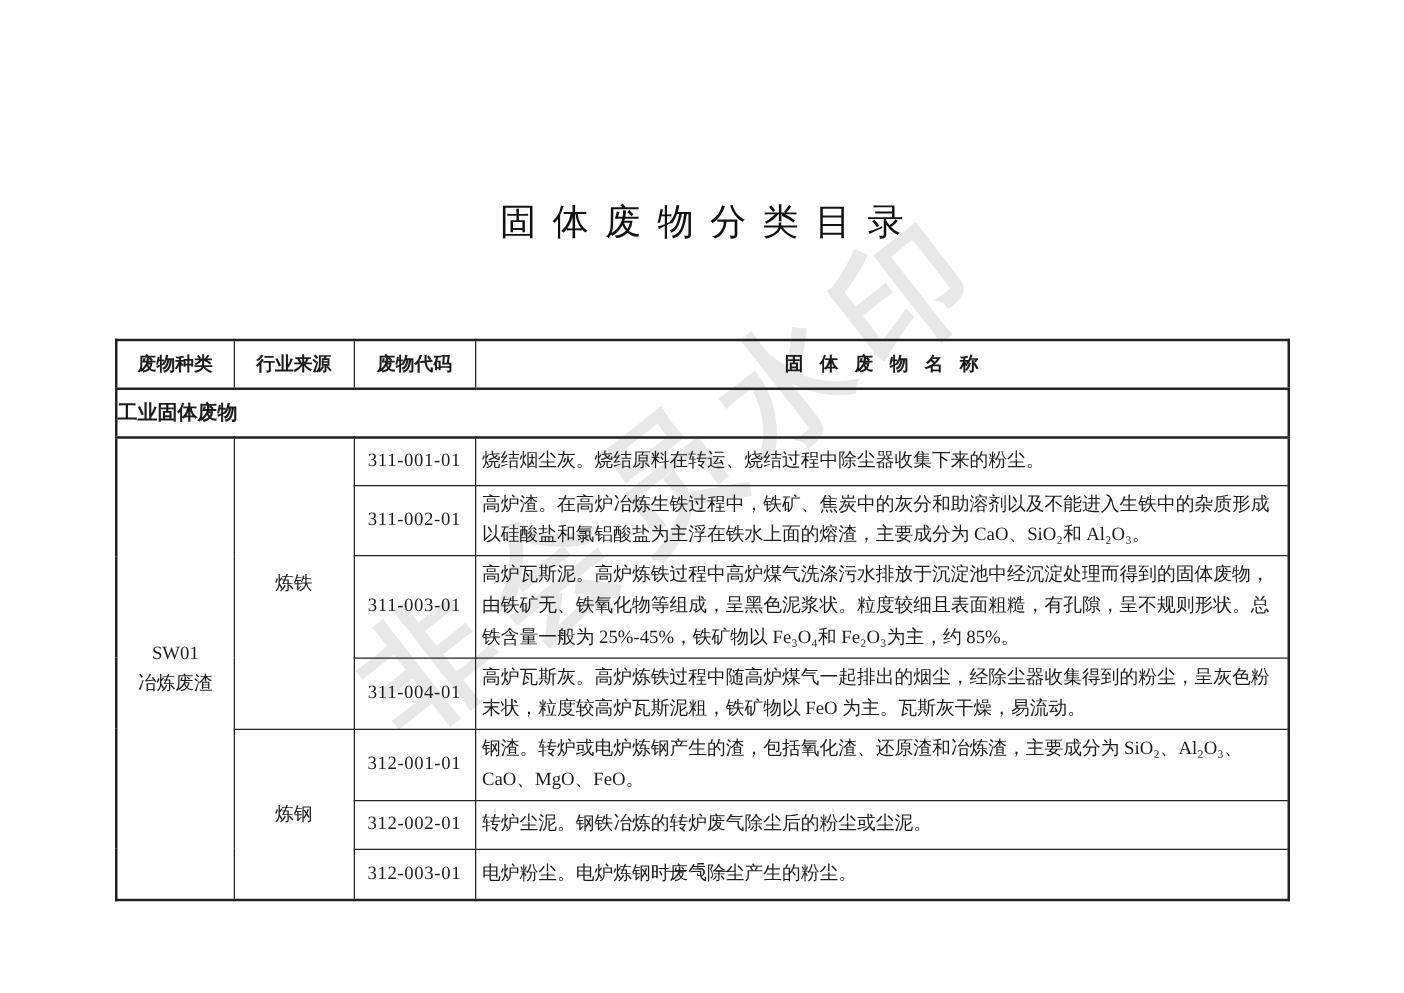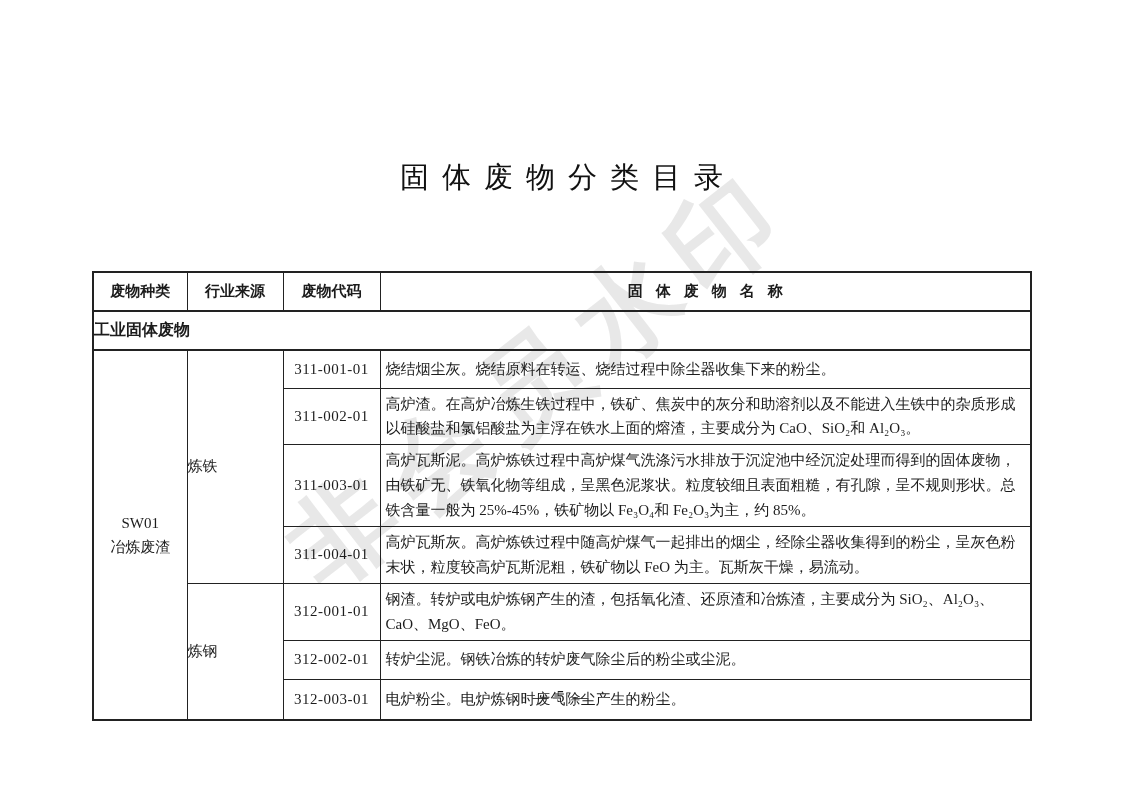--- a/index.html
+++ b/index.html
@@ -74,21 +74,21 @@
     border-bottom-width: 2px;
   }
 
   td.waste-type {
     text-align: center;
     font-size: 16px;
     line-height: 1.6;
     margin-top: 48px;
   }
   td.industry {
-    text-align: left;
+    text-align: center;
     font-size: 16px;
   }
   td.code {
     text-align: center;
     font-size: 15px;
     letter-spacing: 0.5px;
     white-space: nowrap;
   }
   td.desc {
     padding: 3px 14px 3px 5px;

